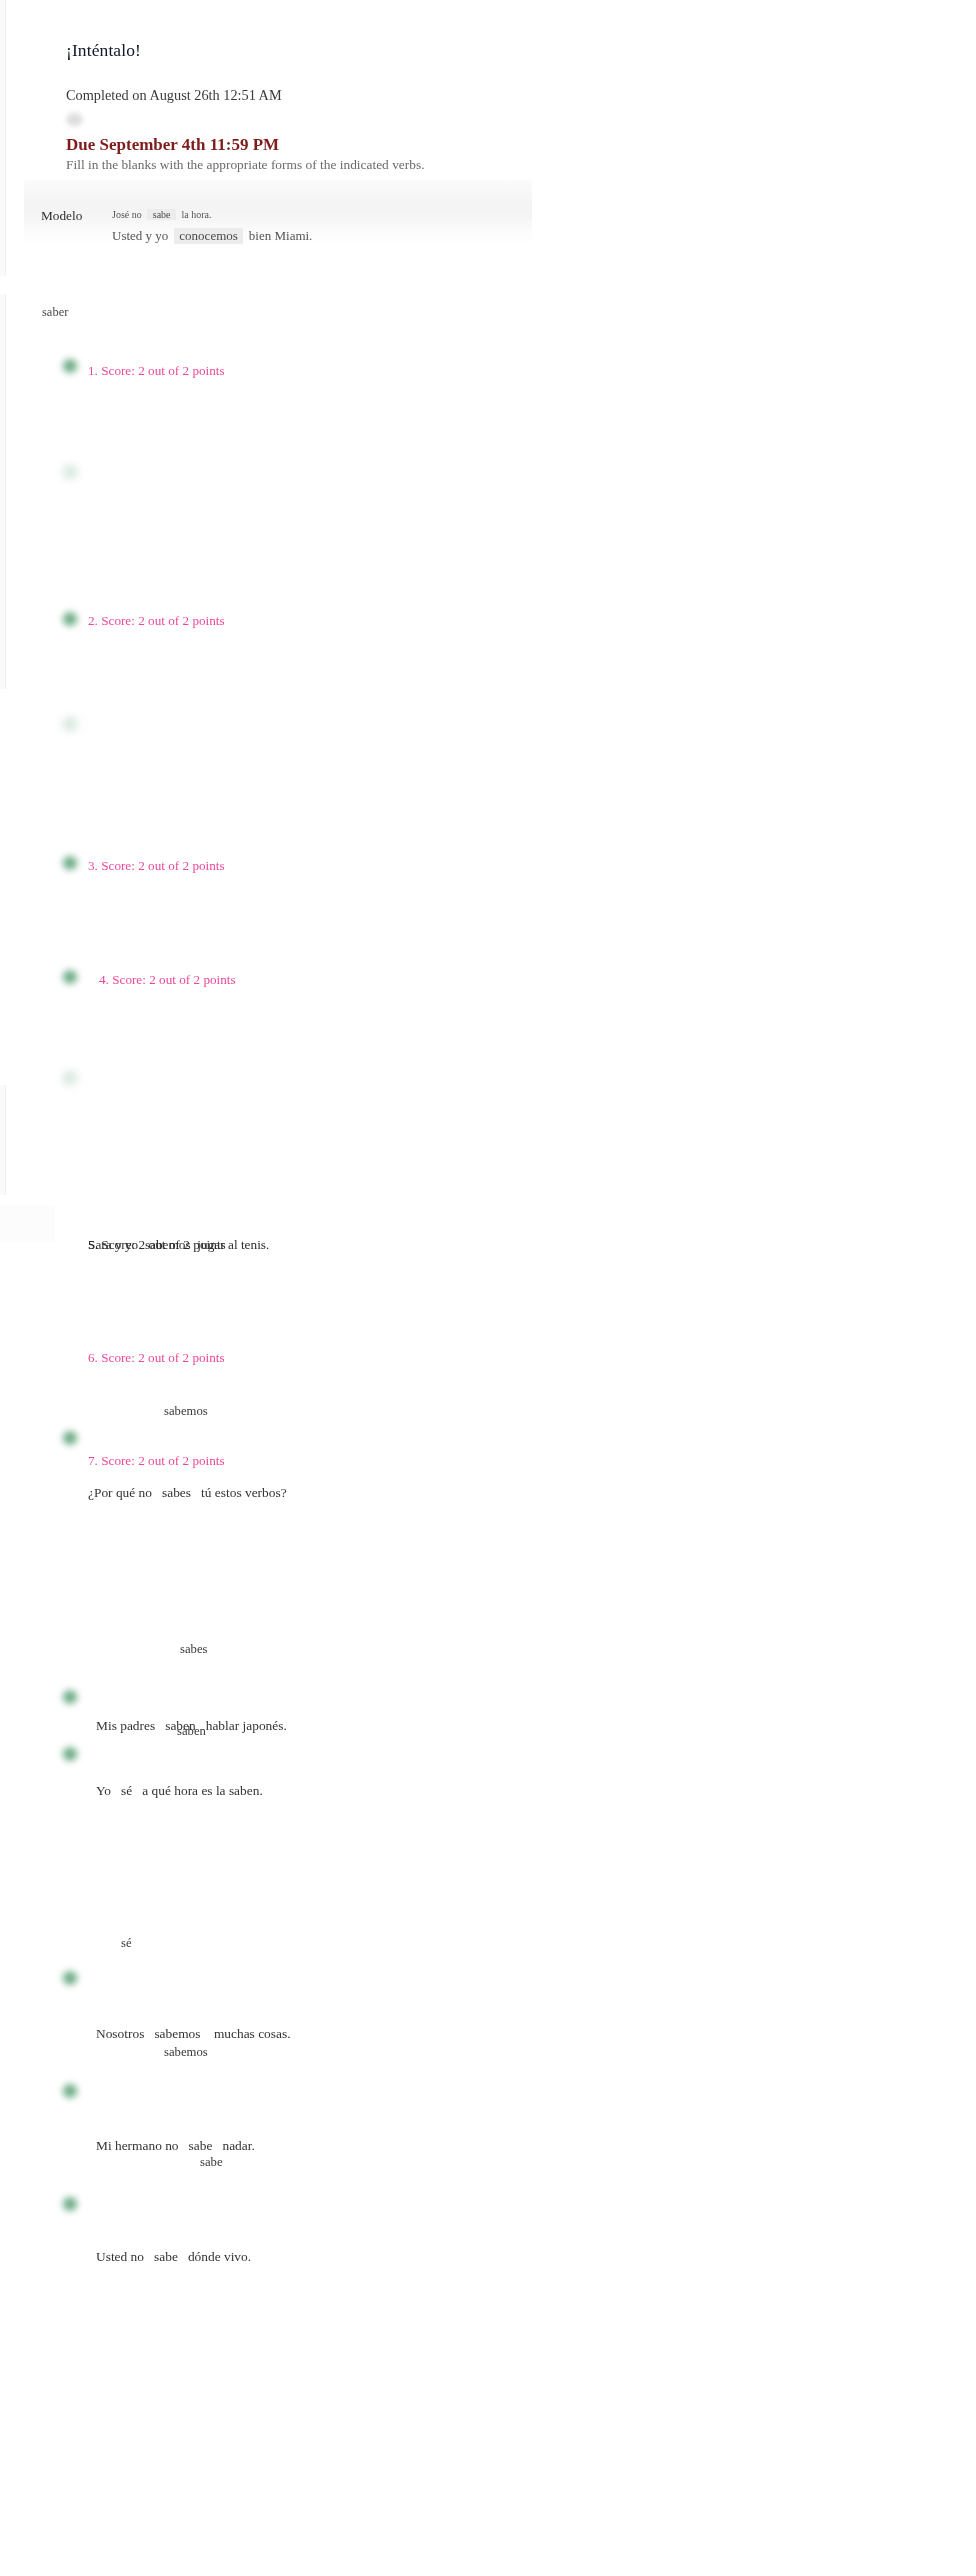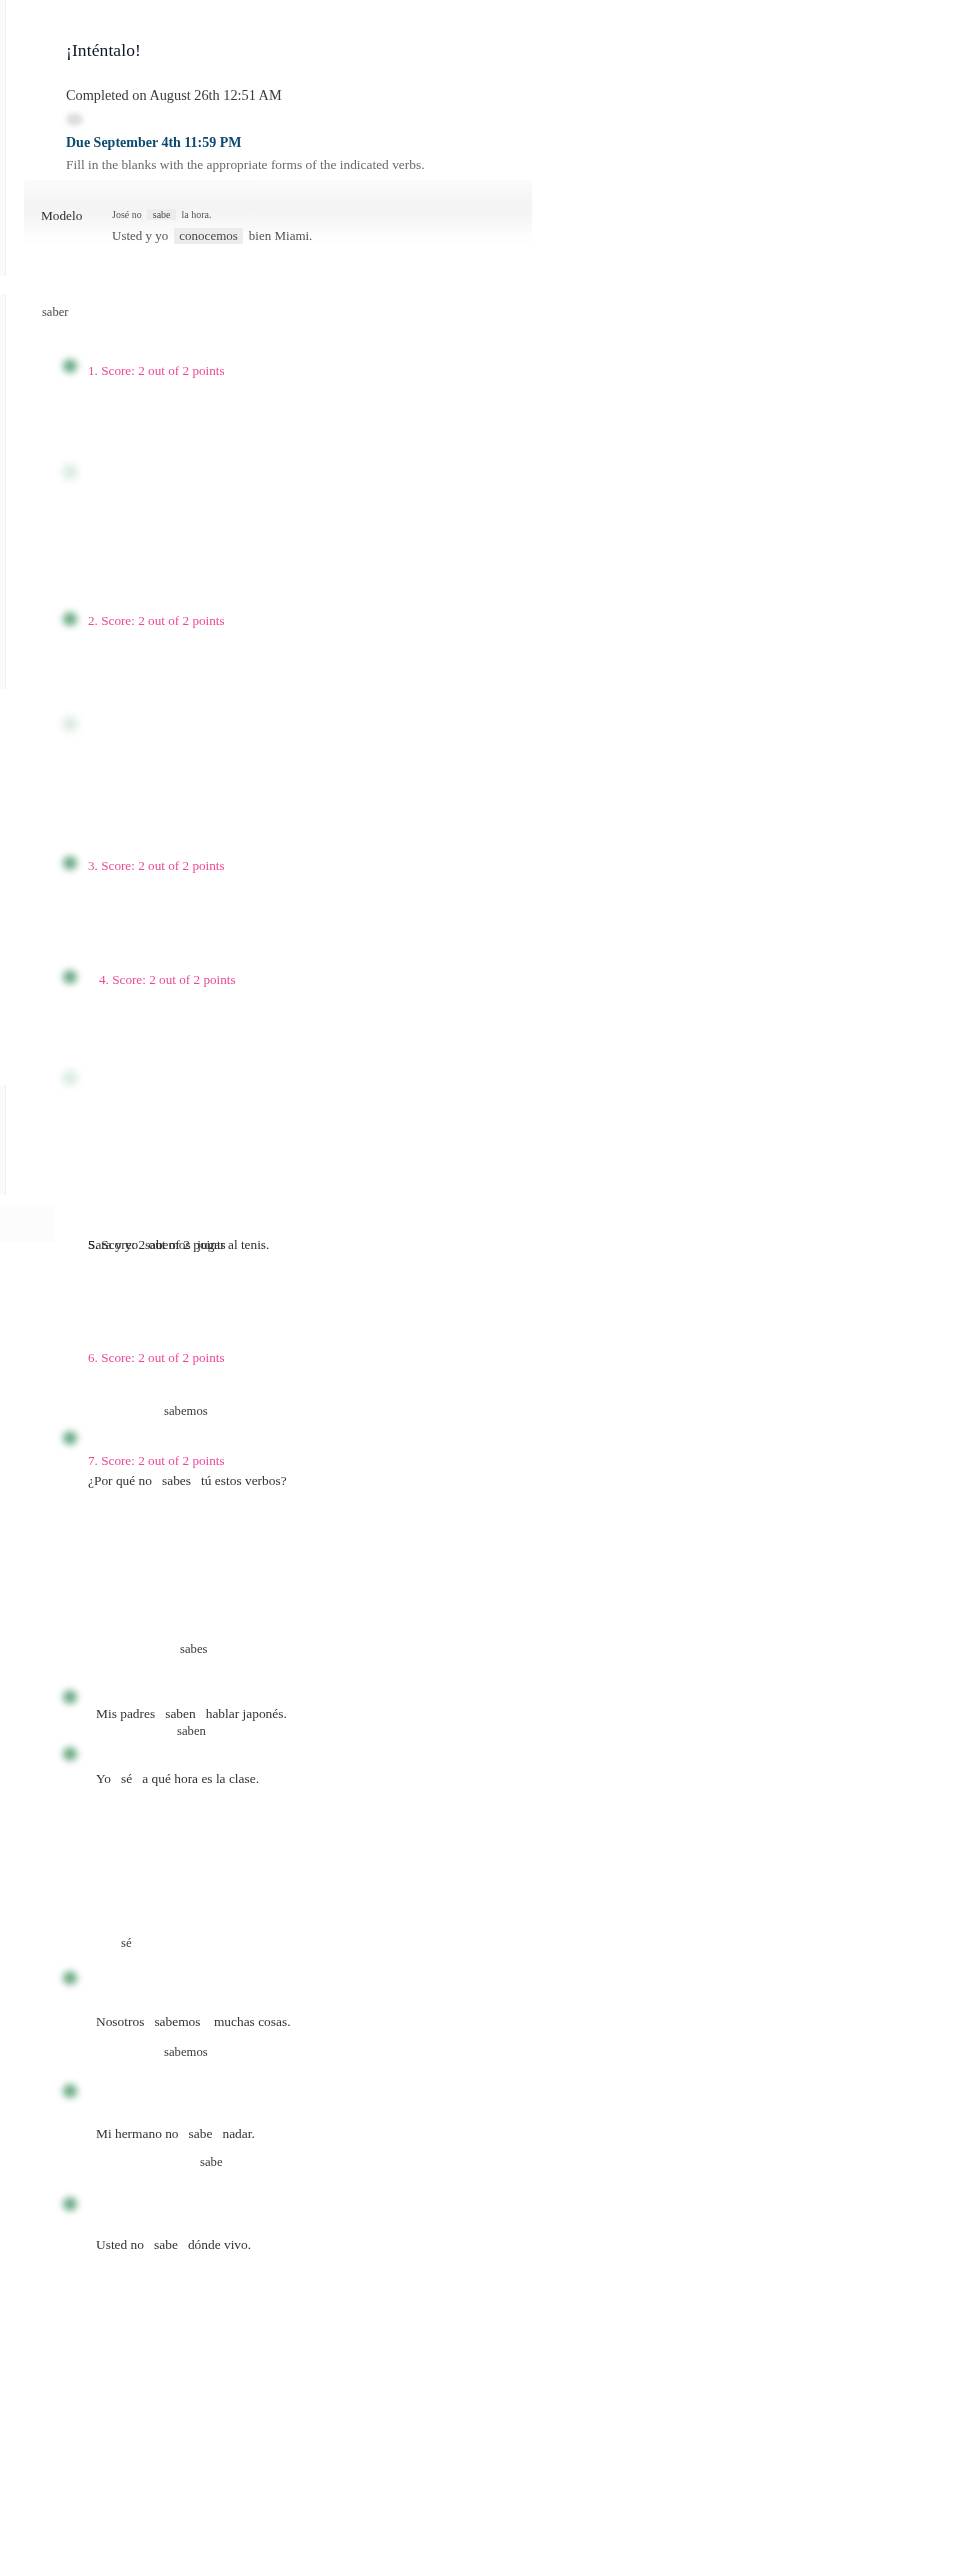--- a/index.html
+++ b/index.html
@@ -55,22 +55,22 @@
     width: 16.6px; height: 13px;
     border-radius: 50%;
     background: #d8d8d8;
     filter: blur(2.9px);
     opacity: .85;
   }
 
   .due {
     position: absolute;
     left: 66px; top: 135px;
-    font-size: 14px;
-    color: #0c4a6e;
+    font-size: 17px;
+    color: #7f1d1d;
     font-weight: 600;
   }
 
   .instructions {
     position: absolute;
     left: 66px; top: 157px;
     font-size: 13.4px;
     color: #6a6a6a;
   }
 
@@ -147,20 +147,21 @@
     font-size: 13.2px;
     color: #ec4899;
     white-space: nowrap;
   }
 
   .sentence {
     position: absolute;
     font-size: 13.4px;
     color: #333;
     white-space: nowrap;
+    margin-top: 12px;
   }
 
   .answer-word {
     position: absolute;
     font-size: 12.7px;
     color: #3a3a3a;
     white-space: nowrap;
   }
 
   
@@ -248,21 +249,21 @@
   <div class="answer-word" style="left:180px; top:1642px;">sabes</div>
 
   <div class="check" style="left:61px; top:1689px;"></div>
   <div class="sentence" style="left:96px; top:1706px;">
     <span>Mis padres</span>&nbsp;&nbsp;&nbsp;<span>saben</span>&nbsp;&nbsp;&nbsp;<span>hablar japonés.</span>
   </div>
   <div class="answer-word" style="left:177px; top:1724px;">saben</div>
 
   <div class="check" style="left:61px; top:1746px;"></div>
   <div class="sentence" style="left:96px; top:1771px;">
-    <span>Yo</span>&nbsp;&nbsp;&nbsp;<span>sé</span>&nbsp;&nbsp;&nbsp;<span>a qué hora es la clase.</span>
+    <span>Yo</span>&nbsp;&nbsp;&nbsp;<span>sé</span>&nbsp;&nbsp;&nbsp;<span>a qué hora es la saben.</span>
   </div>
 
   <div class="answer-word" style="left:121px; top:1936px;">sé</div>
 
   <div class="check" style="left:61px; top:1970px;"></div>
   <div class="sentence" style="left:96px; top:2014px;">
     <span>Nosotros</span>&nbsp;&nbsp;&nbsp;<span>sabemos</span>&nbsp;&nbsp;&nbsp;&nbsp;<span>muchas cosas.</span>
   </div>
   <div class="answer-word" style="left:164px; top:2045px;">sabemos</div>
 

